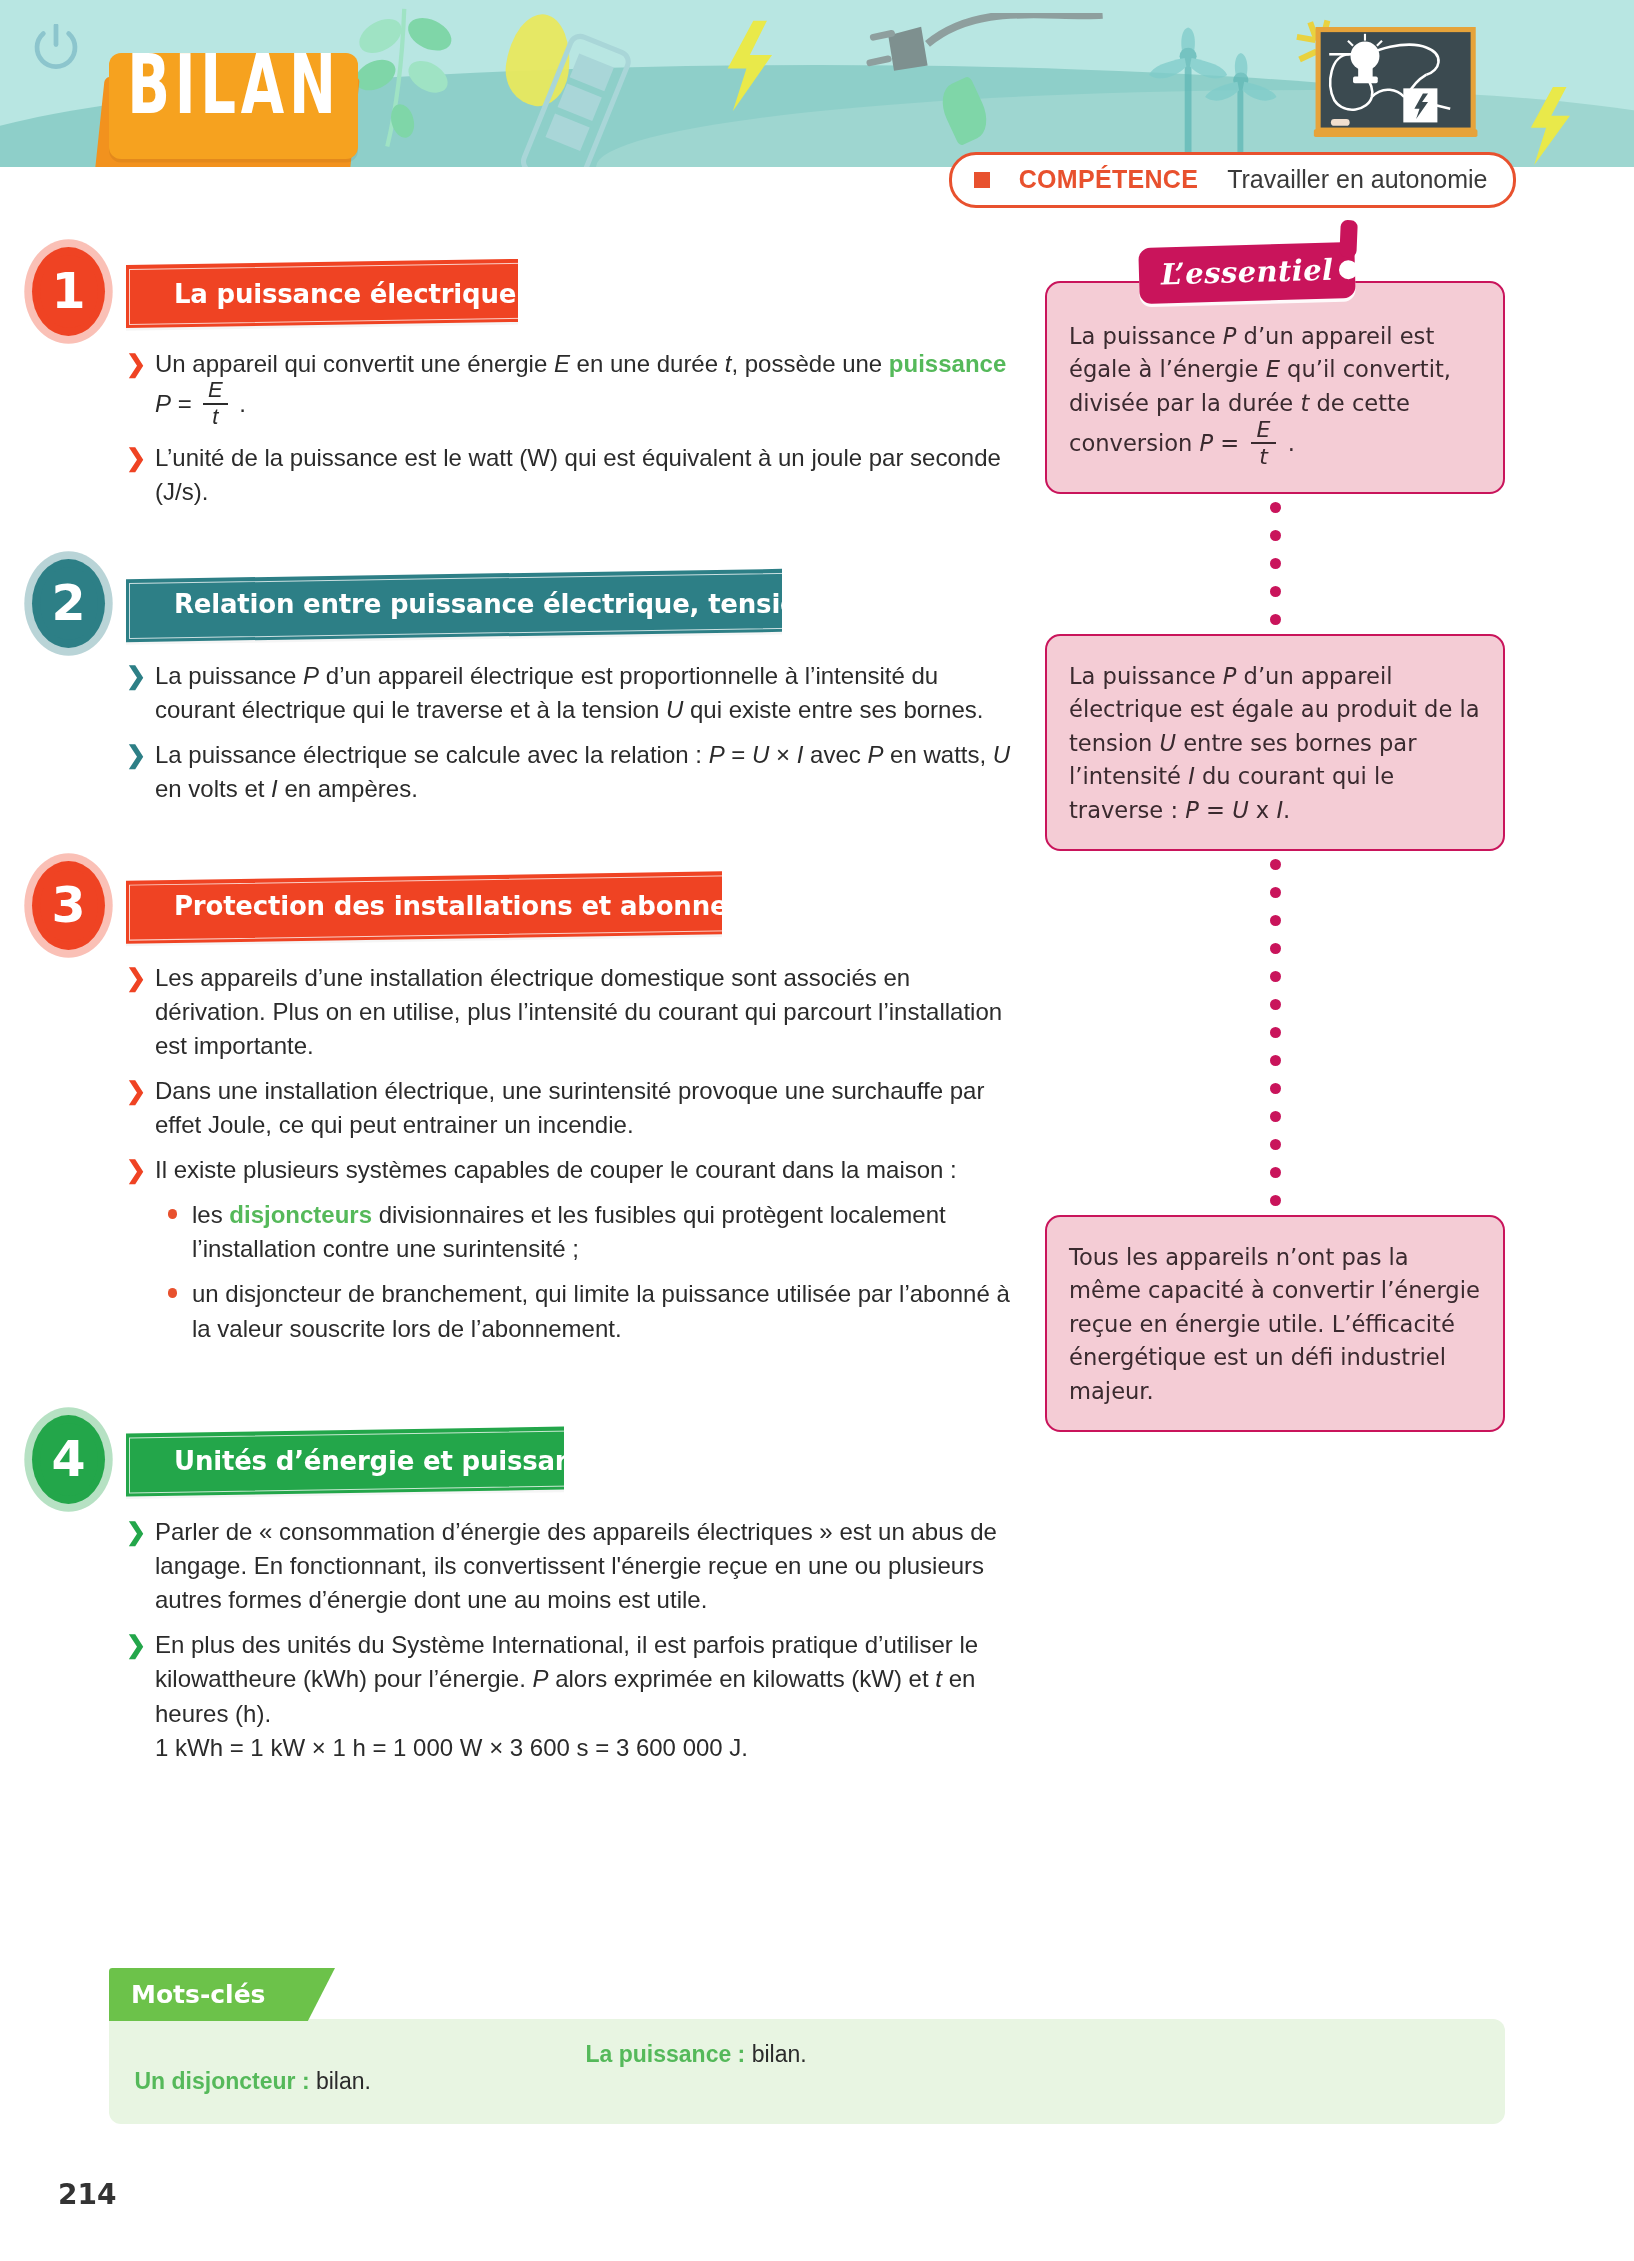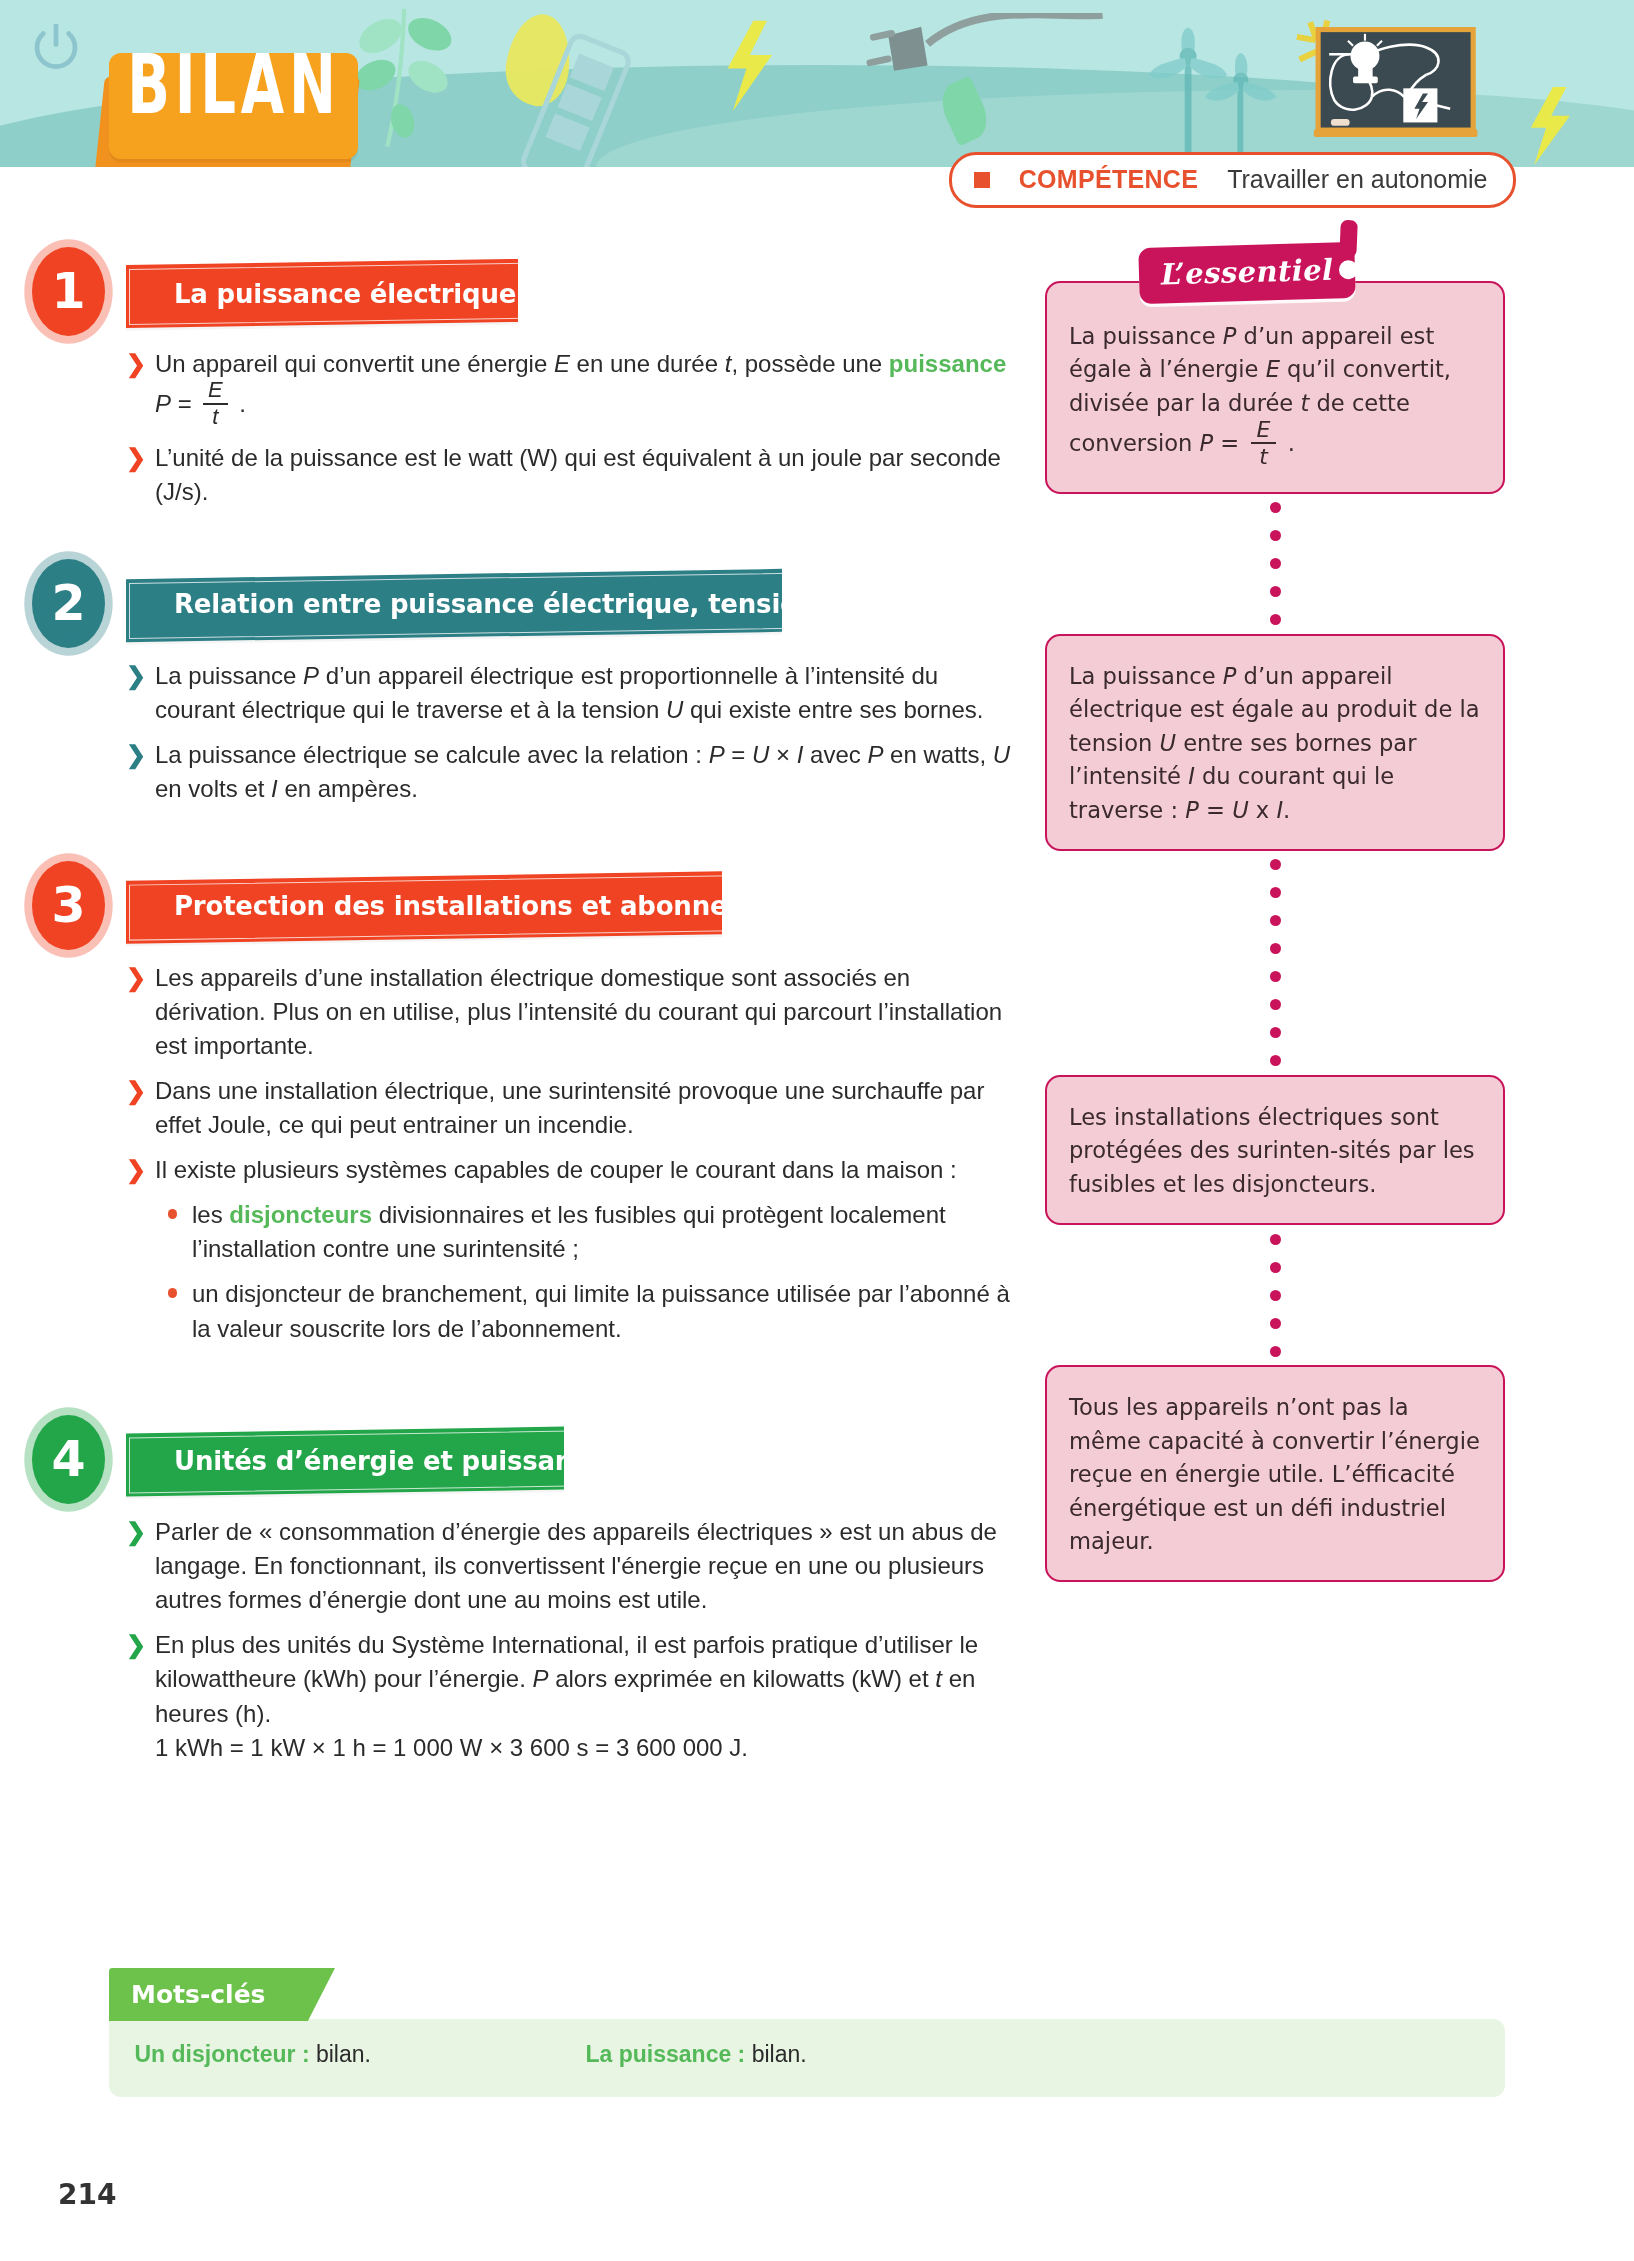--- a/index.html
+++ b/index.html
@@ -144,21 +144,21 @@
     clip-path:polygon(0 0,100% 0,88% 100%,0 100%);
   }
   .mc-tab span{color:#fff;font-size:25px;font-weight:bold;font-family:"DejaVu Sans", sans-serif;}
   .mc-body{
     background:#e8f5e2;border-radius:0 12px 12px 12px;padding:22px 25.5px 29px 25.5px;
     display:flex;gap:51px;margin-top:-1.7px;
   }
   .mc-item{font-size:23px;}
   .mc-item b{color:#55b95a;}
   .mc-item .val{color:#2b2b2b;}
-  .mc-left{width:400px;}
+  .mc-left{width:400px;margin-top:27px;}
   .pagenum{position:absolute;left:58px;top:2178px;font-size:28px;font-weight:bold;color:#333;
     font-family:"DejaVu Sans", sans-serif;text-align:center;}
 </style>
 </head>
 <body>
 
 <div class="header">
   <div class="hill"></div>
   <div class="hill2"></div>
 
@@ -370,23 +370,20 @@
     <div class="dotline">
       <i class="d"></i>
       <i class="d"></i>
       <i class="d"></i>
       <i class="d"></i>
       <i class="d"></i>
       <i class="d"></i>
       <i class="d"></i>
       <i class="d"></i>
     </div>
-    <div style="position: relative;">
-      <div class="pinkbox">Les installations électriques sont protégées des surinten-sités par les fusibles et les disjoncteurs.</div>
-    </div>
     <div class="dotline">
       <i class="d"></i>
       <i class="d"></i>
       <i class="d"></i>
       <i class="d"></i>
       <i class="d"></i>
     </div>
     <div style="position: relative;">
       <div class="pinkbox">Tous les appareils n’ont pas la même capacité à convertir l’énergie reçue en énergie utile. L’éfficacité énergétique est un défi industriel majeur.</div>
     </div>

